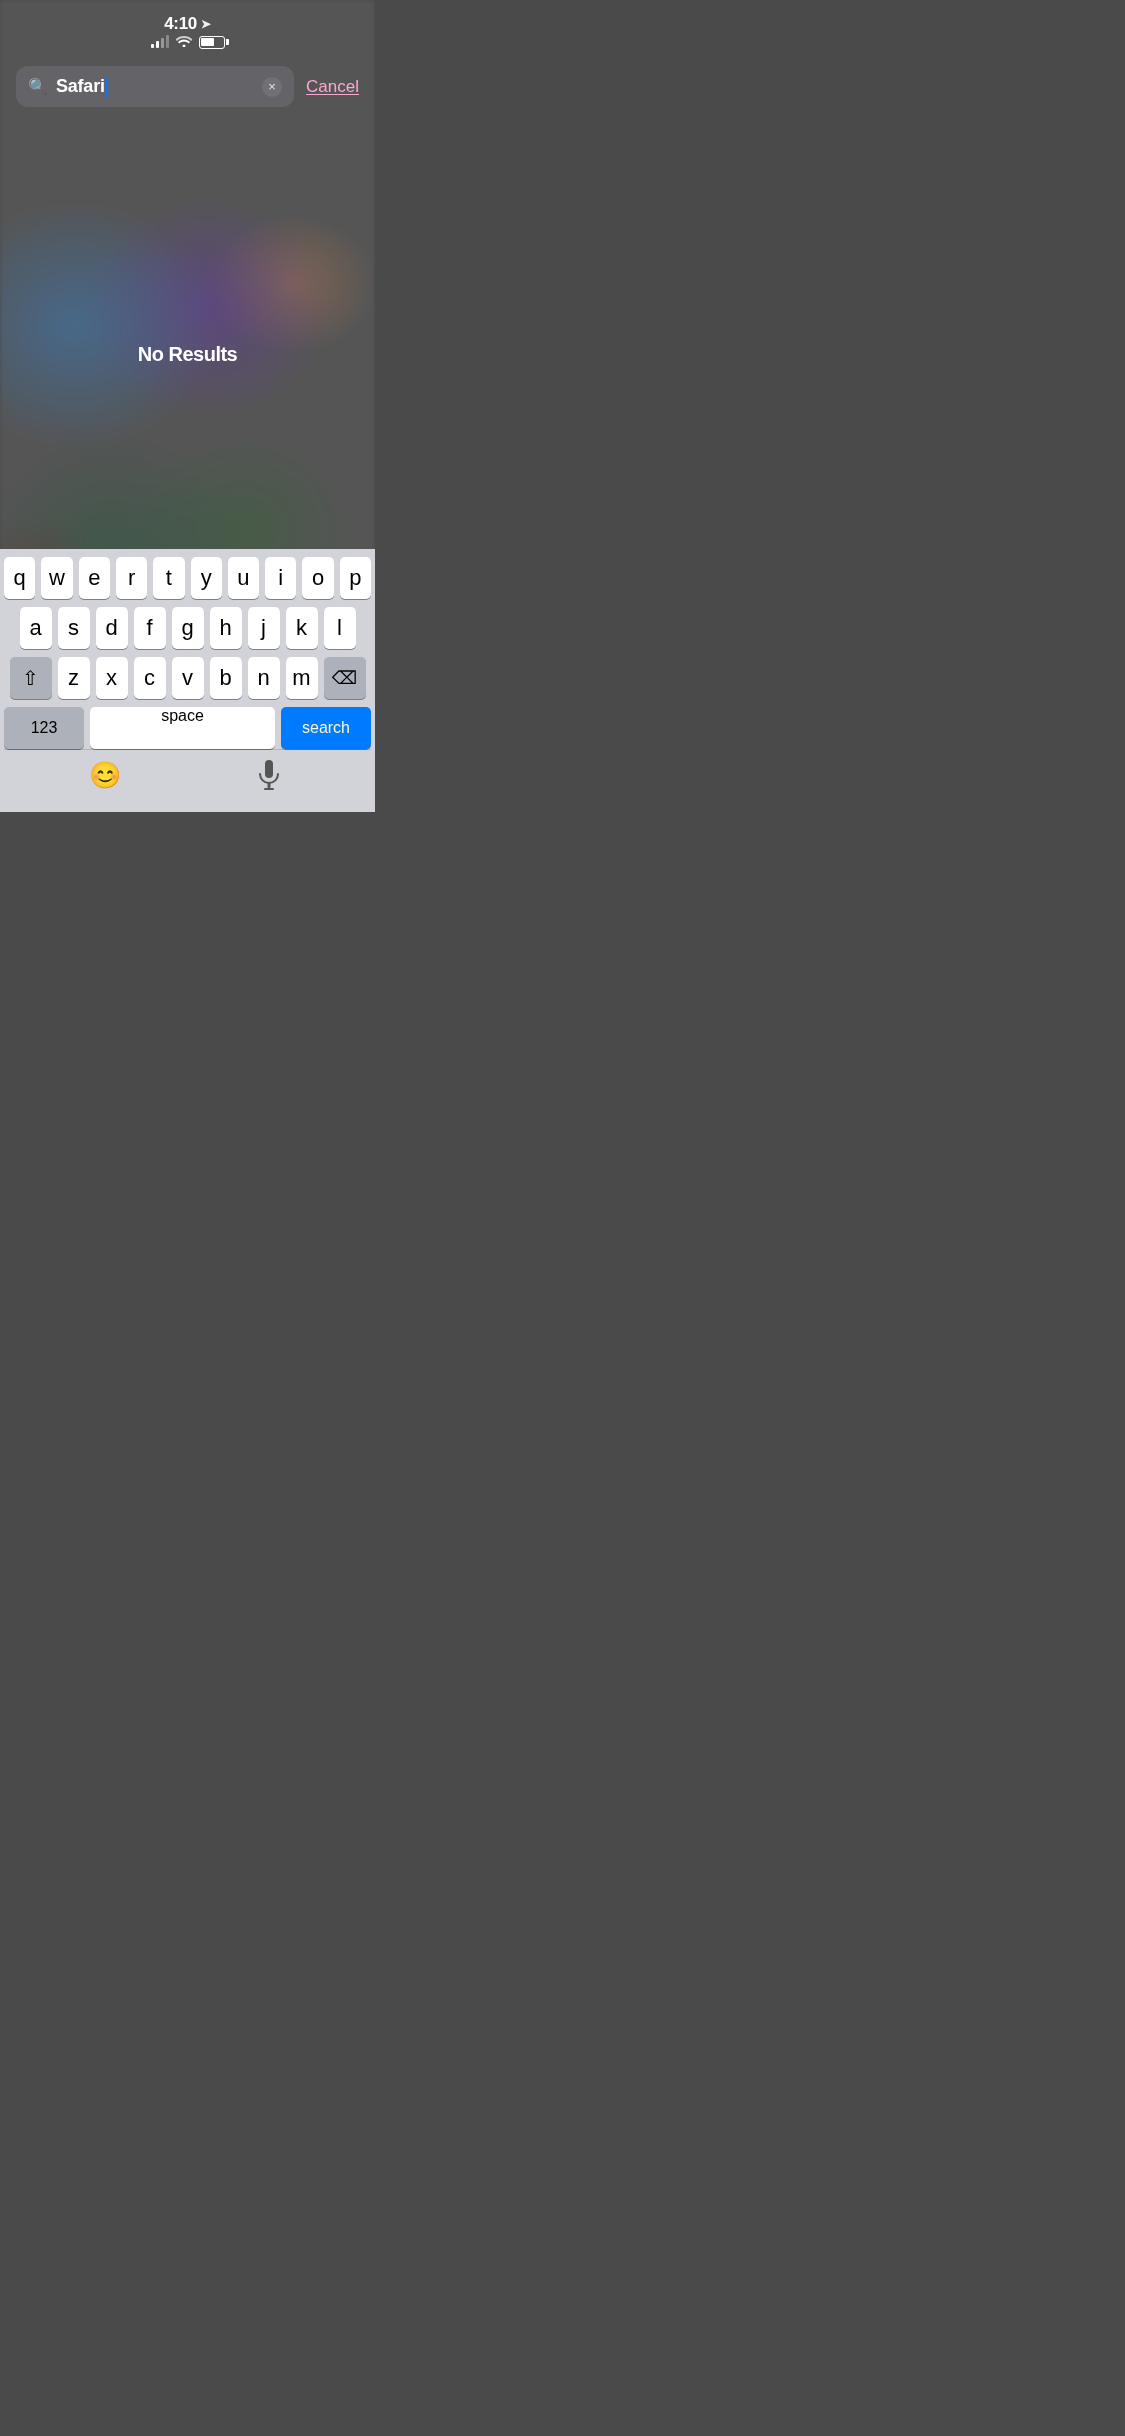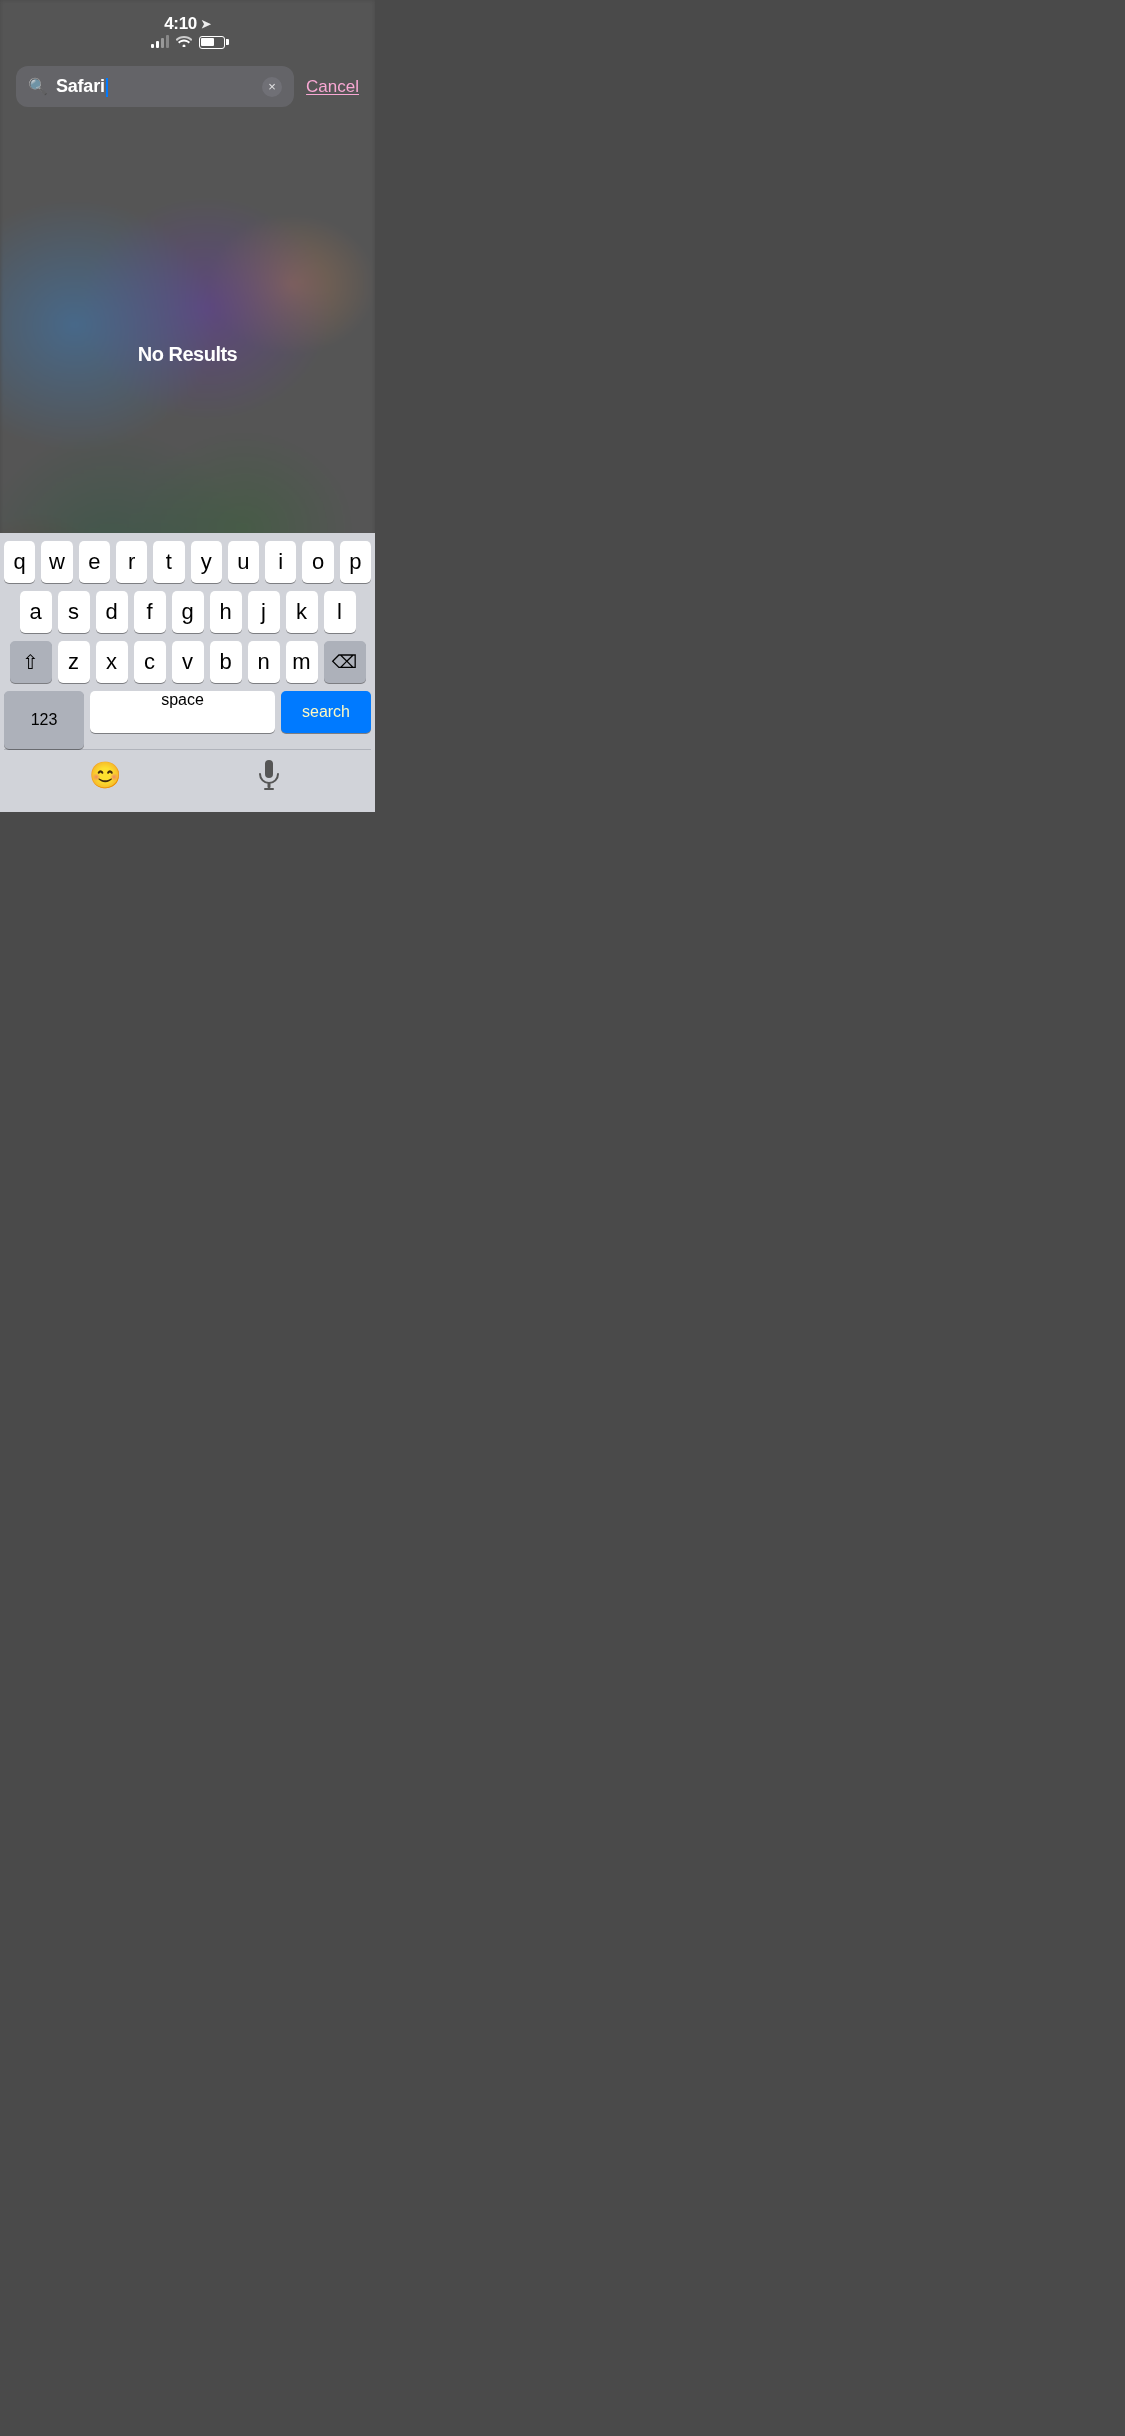--- a/index.html
+++ b/index.html
@@ -240,21 +240,21 @@
 
     .bottom-row {
       display: flex;
       gap: 6px;
       margin-bottom: 0;
       padding-bottom: 0;
     }
 
     .key-123 {
       flex: 0 0 80px;
-      height: 58px;
+      height: 42px;
       background: #adb1ba;
       border-radius: 5px;
       display: flex;
       align-items: center;
       justify-content: center;
       font-size: 16px;
       color: #000;
       cursor: pointer;
       box-shadow: 0 1px 0 rgba(0,0,0,0.4);
     }

